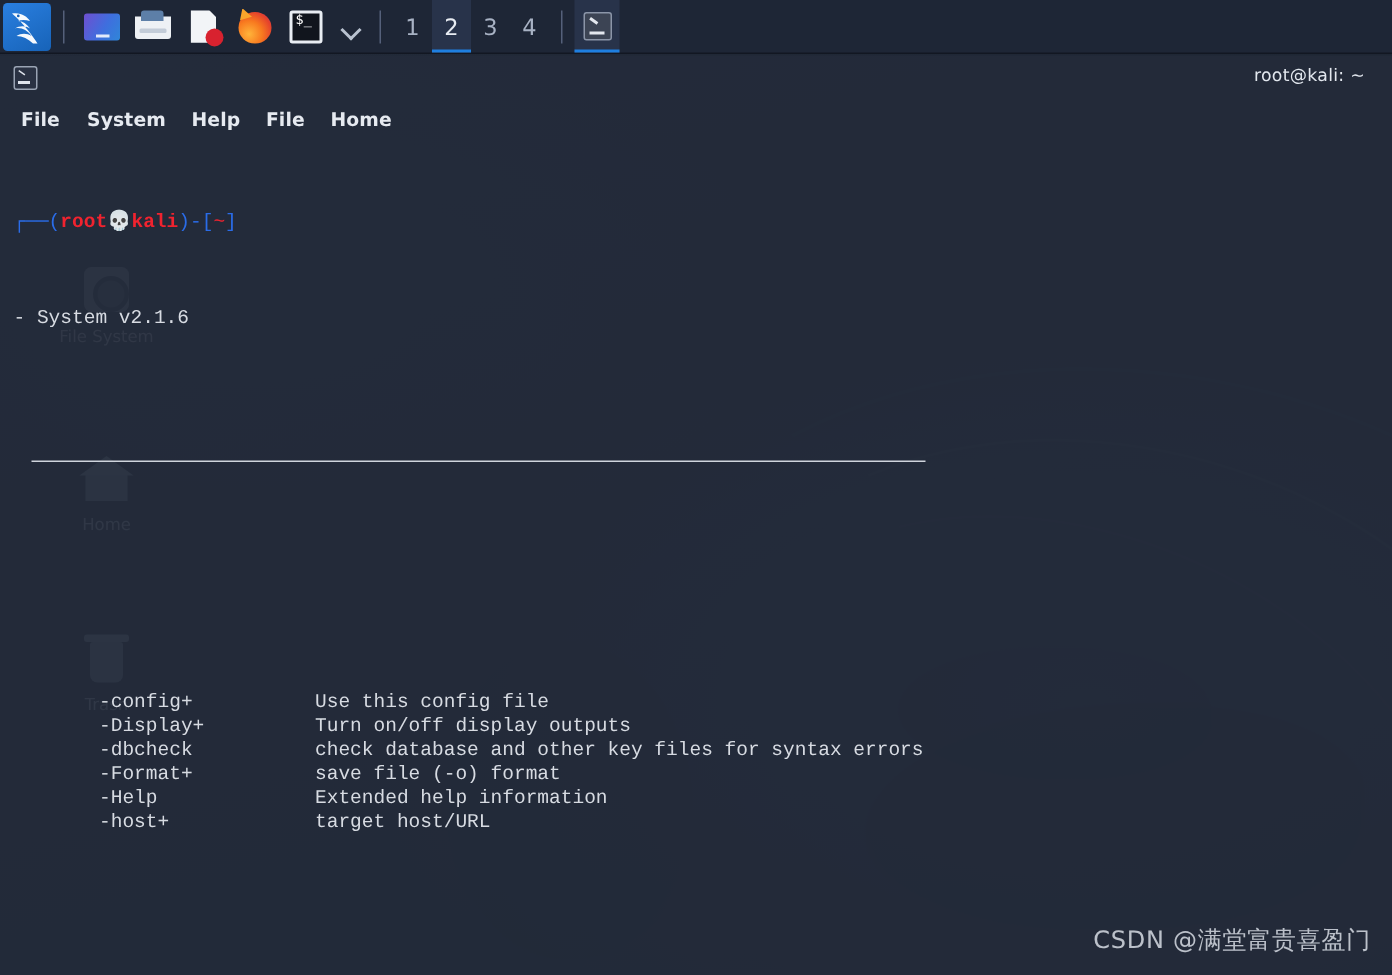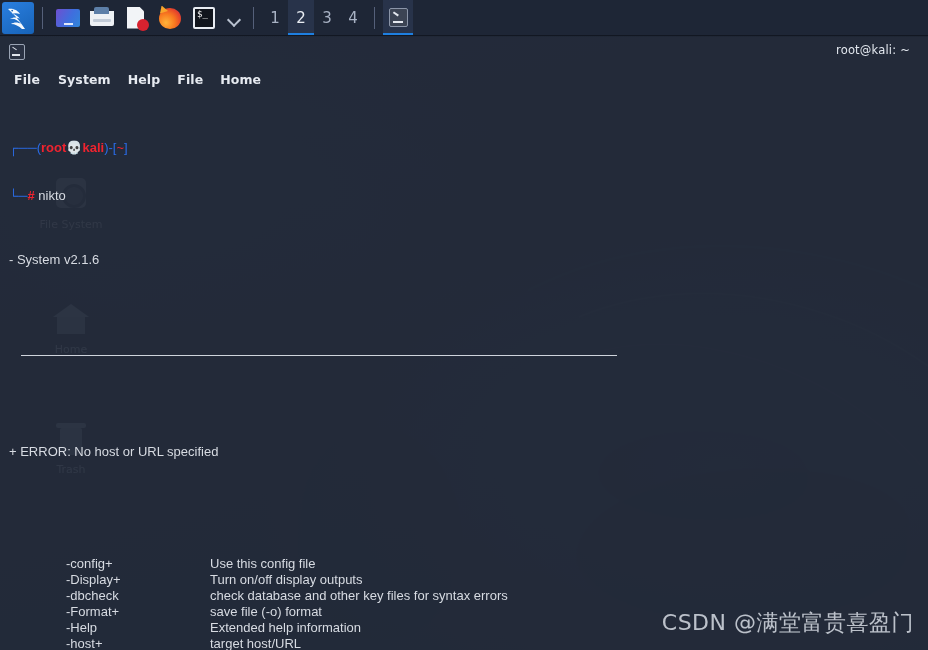--- a/index.html
+++ b/index.html
@@ -236,21 +236,21 @@
   .menu-item {
     font-size:12.5px; color:#e6eaf0; font-weight:bold;
     padding:2px 9px 3px 8px; cursor:default;
     letter-spacing:.1px;
   }
   .menu-item:first-child { padding-left:0; padding-right:10px; }
 
   
   #screen {
     flex:1 1 auto; position:relative;
-    font-family:Liberation Sans, sans-serif;
+    font-family:Liberation Mono, monospace;
     font-size:13px; line-height:16px;
     color:#d7dbe2;
     padding:2px 0 0 9px;
     white-space:pre;
     overflow:hidden;
   }
   .line { height:16px; }
   .c-red   { color:#f0232f; font-weight:bold; }
   .c-red-n { color:#f0232f; }
   .c-blue  { color:#2a6ce8; }
@@ -260,21 +260,21 @@
   }
   .rule::after{
     content:""; position:absolute; left:12px; top:7px; width:596px; height:1px;
     background:#cfd4dc;
   }
   .opt { display:inline-block; width:144px; }
   .opt-indent { display:inline-block; width:57px; }
 
   #watermark {
     position:absolute; right:14px; bottom:12px;
-    font-size:22px; color:rgba(226,231,239,.80);
+    font-size:16px; color:rgba(226,231,239,.80);
     font-family:"DejaVu Sans", sans-serif;
     letter-spacing:.5px; z-index:35;
   }
 </style>
 </head>
 <body>
 
 <div id="desktop">
   <div class="dragon-curve" id="dc1"></div>
   <div class="dragon-curve" id="dc2"></div>
@@ -364,27 +364,25 @@
     <span class="menu-item">File</span>
     <span class="menu-item">System</span>
     <span class="menu-item">Help</span>
     <span class="menu-item">File</span>
     <span class="menu-item">Home</span>
   </div>
 
   <div id="screen">
     
     <div class="line"><span class="c-blue">┌──(</span><span class="c-red">root</span><span class="c-red">💀</span><span class="c-red">kali</span><span class="c-blue">)-[</span><span class="c-red-n">~</span><span class="c-blue">]</span></div>
-    <div class="line"><span class="c-blue">└─</span><span class="c-red">#</span> <span class="c-dim">nikto</span></div>
 
     <div class="line">- System v2.1.6</div>
     <div class="line"></div>
     <div class="rule"></div>
     <div class="line"></div>
-    <div class="line">+ ERROR: No host or URL specified</div>
     <div class="line"></div>
 
     <div id="opts"><div class="line"><span class="opt-indent"></span><span class="opt">-config+</span><span>Use this config file</span></div><div class="line"><span class="opt-indent"></span><span class="opt">-Display+</span><span>Turn on/off display outputs</span></div><div class="line"><span class="opt-indent"></span><span class="opt">-dbcheck</span><span>check database and other key files for syntax errors</span></div><div class="line"><span class="opt-indent"></span><span class="opt">-Format+</span><span>save file (-o) format</span></div><div class="line"><span class="opt-indent"></span><span class="opt">-Help</span><span>Extended help information</span></div><div class="line"><span class="opt-indent"></span><span class="opt">-host+</span><span>target host/URL</span></div></div>
 
     
     
     
     
     
     

